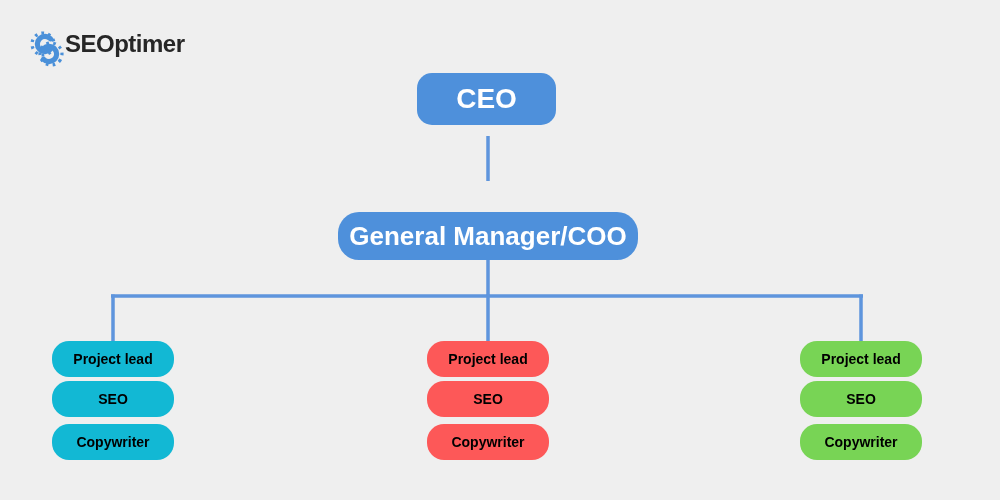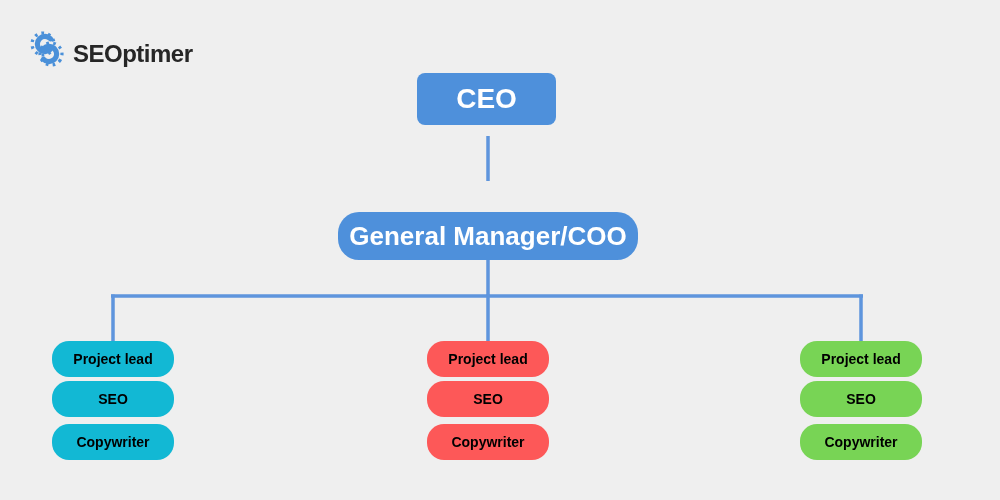--- a/index.html
+++ b/index.html
@@ -10,22 +10,21 @@
     background: #efefef;
     overflow: hidden;
     font-family: "Liberation Sans", "DejaVu Sans", sans-serif;
   }
 
   
   .logo {
     position: absolute;
     left: 29px; top: 30px;
     display: flex;
-    align-items: flex-end;
-    gap: 8px;
+    align-items: flex-start;
   }
   .logo-icon { width: 36px; height: 38px; display: block; }
   .logo-text {
     font-size: 24px;
     font-weight: 700;
     color: #262626;
     letter-spacing: -0.5px;
   }
 
   
@@ -42,21 +41,21 @@
     display: flex;
     align-items: center;
     justify-content: center;
     color: #ffffff;
     font-weight: 700;
     box-sizing: border-box;
   }
   .node-ceo {
     left: 417px; top: 73px;
     width: 139px; height: 52px;
-    border-radius: 8px;
+    border-radius: 15px;
     font-size: 28px;
   }
   .node-gm {
     left: 338px; top: 192px;
     width: 300px; height: 48px;
     border-radius: 21px;
     font-size: 26px;
   }
   .role {
     position: absolute;

